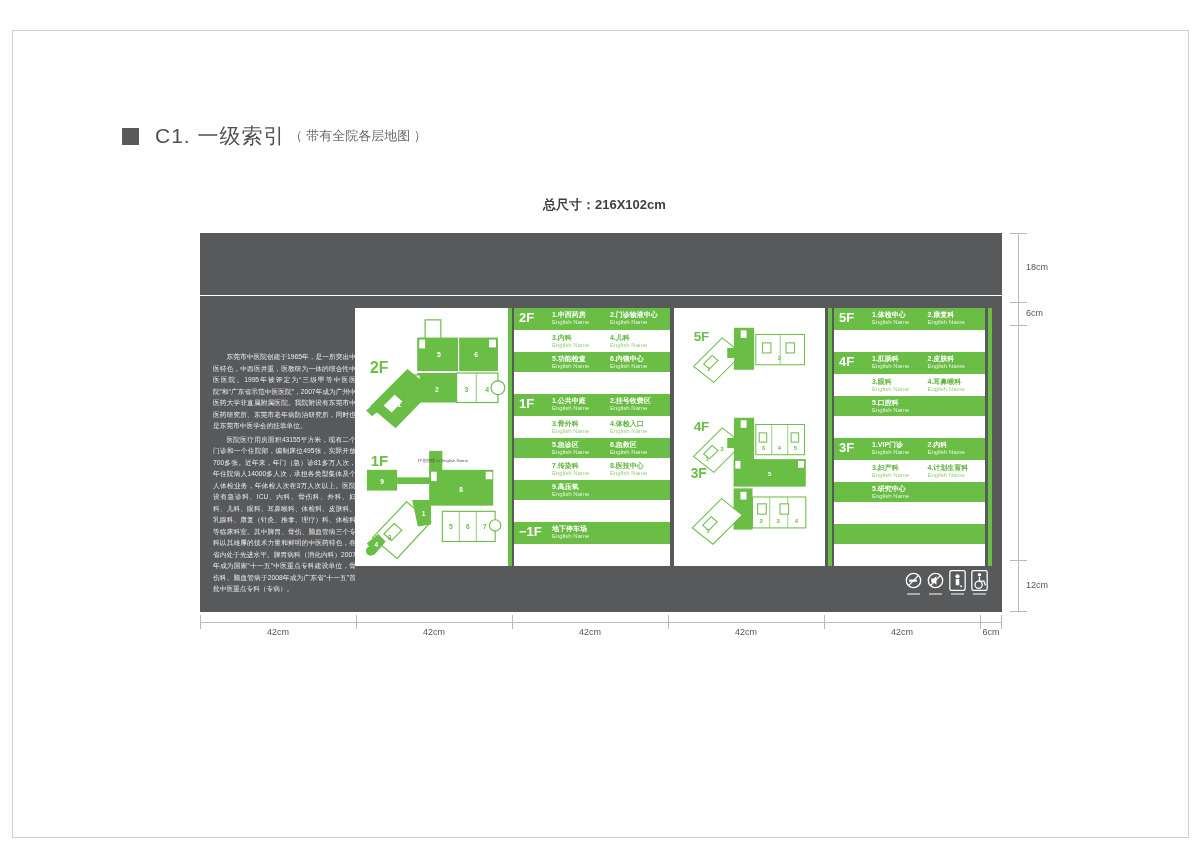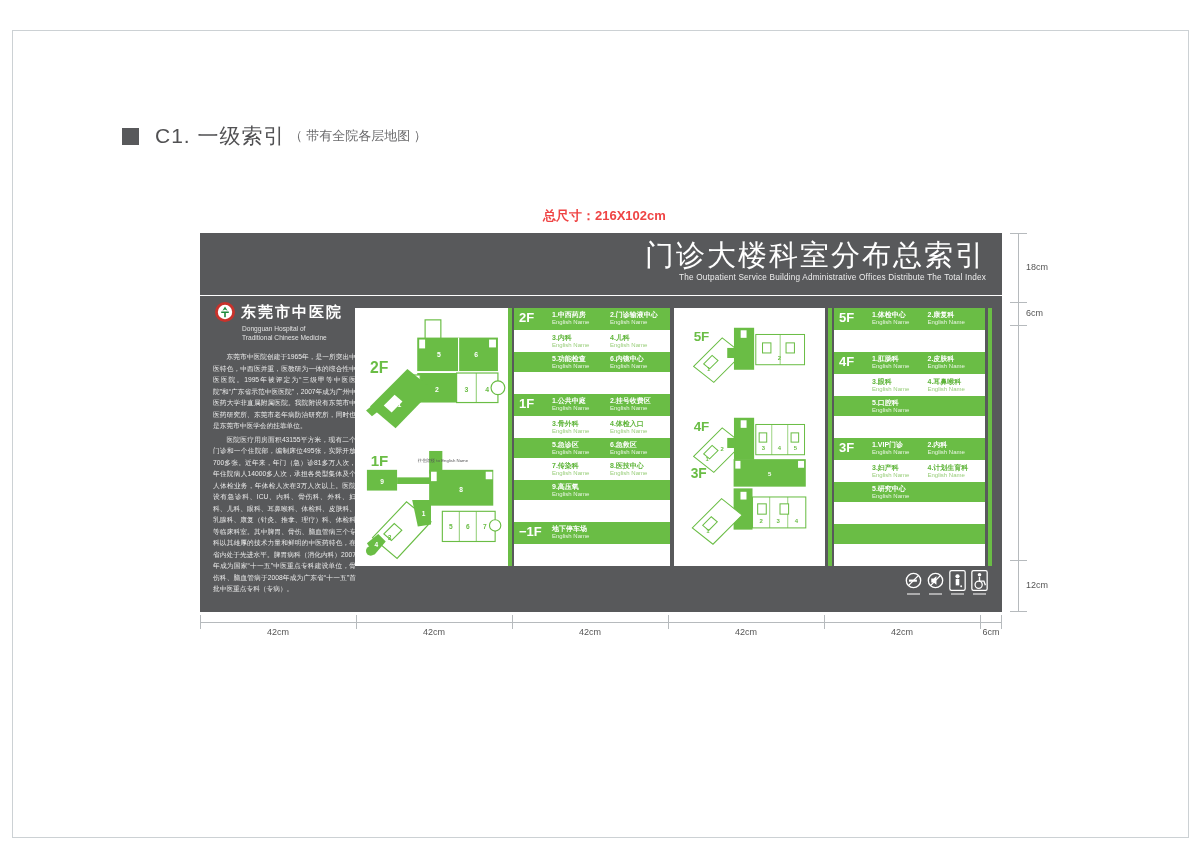--- a/index.html
+++ b/index.html
@@ -6,21 +6,21 @@
   .canvas{position:relative;width:1200px;height:848px;background:#fff;overflow:hidden;
           font-family:"Liberation Sans","DejaVu Sans",sans-serif;}
   .frame{position:absolute;left:12px;top:30px;width:1175px;height:806px;border:1px solid #ccd1d4;}
 
   
   .intro-line{position:absolute;left:120px;top:82px;font-size:19px;color:#515153;letter-spacing:.5px;}
   .section{position:absolute;left:122px;top:122px;display:flex;align-items:center;}
   .sq{width:17px;height:17px;background:#58595b;margin-right:16px;}
   .sec-code{font-size:21px;color:#515153;letter-spacing:1px;}
   .sec-note{font-size:13px;color:#6b6b6d;margin-left:4px;}
-  .size-label{position:absolute;left:543px;top:207px;font-size:13px;color:#ef4444;font-weight:bold;}
+  .size-label{position:absolute;left:543px;top:196px;font-size:13px;color:#404040;font-weight:bold;}
 
   
   .sign{position:absolute;left:200px;top:233px;width:802px;height:379px;background:#58595b;}
   .sign-title{position:absolute;right:16px;top:7px;text-align:right;color:#fff;}
   .t-cn{font-size:29px;font-weight:400;letter-spacing:2px;line-height:1.1;}
   .t-en{font-size:8.2px;color:#ededed;letter-spacing:.2px;margin-top:1px;}
   .hline{position:absolute;left:0;top:62px;width:100%;height:1px;background:#fff;}
 
   .logo-row{position:absolute;left:14px;top:68px;width:150px;}
   .logo-top{display:flex;align-items:center;}
@@ -92,41 +92,22 @@
   <div class="frame"></div>
 
   <div class="section">
     <span class="sq"></span>
     <span class="sec-code">C1. 一级索引</span>
     <span class="sec-note">（ 带有全院各层地图 ）</span>
   </div>
   <div class="size-label">总尺寸：216X102cm</div>
 
   <div class="sign">
-    <div class="sign-title">
-      <div class="t-cn">门诊大楼科室分布总索引</div>
-      <div class="t-en">The Outpatient Service Building Administrative Offices Distribute The Total Index</div>
-    </div>
     <div class="hline"></div>
 
-    <div class="logo-row">
-      <div class="logo-top">
-        <svg class="logo-mark" viewBox="0 0 22 22">
-          <circle cx="11" cy="11" r="10" fill="#c8322b"></circle>
-          <circle cx="11" cy="11" r="7.2" fill="#fff"></circle>
-          <path d="M11 5.5 L13.6 9.8 L11 8.6 L8.4 9.8 Z" fill="#1d8a3c"></path>
-          <path d="M7.2 10.5 h7.6 v1.6 h-3 v4.2 h-1.6 v-4.2 h-3 Z" fill="#1d8a3c"></path>
-        </svg>
-        <span class="h-cn">东莞市中医院</span>
-      </div>
-      <div class="h-en">
-        <div>Dongguan Hospital of</div>
-        <div>Traditional Chinese Medicine</div>
-      </div>
-    </div>
 
     <div class="desc">
       <p>东莞市中医院创建于1965年，是一所突出中医特色，中西医并重，医教研为一体的综合性中医医院。1995年被评定为“三级甲等中医医院”和“广东省示范中医医院”，2007年成为广州中医药大学非直属附属医院。我院附设有东莞市中医药研究所、东莞市老年病防治研究所，同时也是东莞市中医学会的挂靠单位。</p>
       <p>医院医疗用房面积43155平方米，现有二个门诊和一个住院部，编制床位495张，实际开放700多张。近年来，年门（急）诊81多万人次，年住院病人14000多人次，承担各类型集体及个人体检业务，年体检人次在3万人次以上。医院设有急诊科、ICU、内科、骨伤科、外科、妇科、儿科、眼科、耳鼻喉科、体检科、皮肤科、乳腺科、康复（针灸、推拿、理疗）科、体检科等临床科室。其中脾胃、骨伤、脑血管病三个专科以其雄厚的技术力量和鲜明的中医药特色，在省内处于先进水平。脾胃病科（消化内科）2007年成为国家“十一五”中医重点专科建设单位，骨伤科、脑血管病于2008年成为广东省“十一五”首批中医重点专科（专病）。</p>
     </div>
 
     <div class="mapPanel" id="panelA">
       <div class="map" id="map-2F">
           <svg viewBox="0 0 153 126" preserveAspectRatio="xMidYMid meet">
             <rect x="70" y="8" width="16" height="20" class="wh"></rect>

